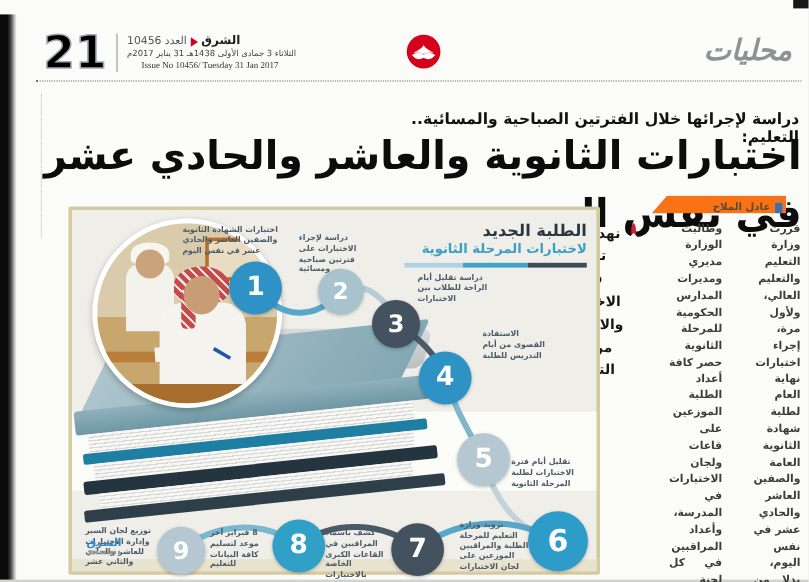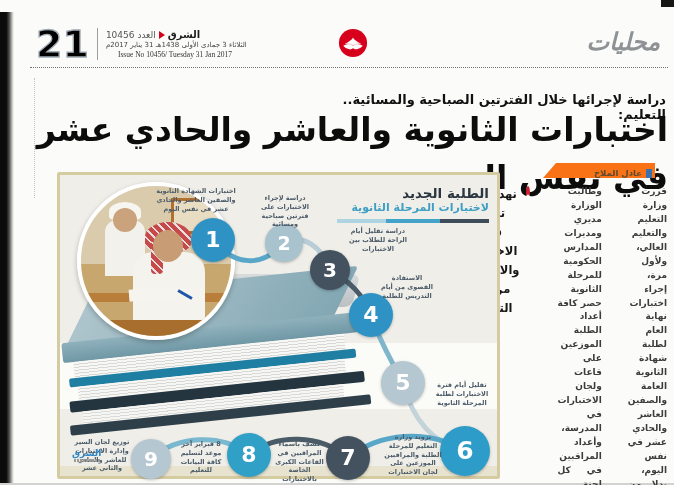--- a/index.html
+++ b/index.html
@@ -103,25 +103,25 @@
   .s1{left:131px;top:43px;width:44px;height:44px;font-size:22px;line-height:44px;}
   .s2{left:205px;top:49px;width:38px;height:38px;font-size:19px;line-height:38px;}
   .s3{left:250px;top:75px;width:40px;height:40px;font-size:20px;line-height:40px;}
   .s4{left:289px;top:118px;width:44px;height:44px;font-size:22px;line-height:44px;}
   .s5{left:321px;top:186px;width:44px;height:44px;font-size:22px;line-height:44px;}
   .s6{left:380px;top:251px;width:50px;height:50px;font-size:25px;line-height:50px;}
   .s7{left:266px;top:261px;width:44px;height:44px;font-size:22px;line-height:44px;}
   .s8{left:167px;top:258px;width:44px;height:44px;font-size:22px;line-height:44px;}
   .s9{left:71px;top:264px;width:40px;height:40px;font-size:20px;line-height:40px;}
   .ig-label{position:absolute;font-size:6.5px;line-height:1.35;font-weight:bold;color:#4b5b68;
-            text-align:center;direction:rtl;z-index:6;}
+            text-align:left;direction:rtl;z-index:6;}
   .l1{left:92px;top:12px;width:88px;}
   .l2{left:189px;top:19px;width:72px;}
   .l3{left:288px;top:52px;width:60px;}
-  .l4{left:318px;top:99px;width:58px;}
+  .l4{left:342px;top:99px;width:58px;}
   .l5{left:366px;top:206px;width:72px;}
   .l6{left:323px;top:258px;width:60px;}
   .l7{left:211px;top:265px;width:57px;}
   .l8{left:115px;top:265px;width:52px;}
   .l9{left:11px;top:263px;width:62px;}
   .wm{position:absolute;left:12px;bottom:14px;z-index:6;text-align:center;}
   .wm-name{font-size:9px;font-weight:bold;color:#2f86c4;direction:rtl;}
   .wm-sub{width:26px;height:3px;margin:1px auto 0;
           background:repeating-linear-gradient(to right,#9a9a96 0 2px,transparent 2px 3px);}
 </style>

